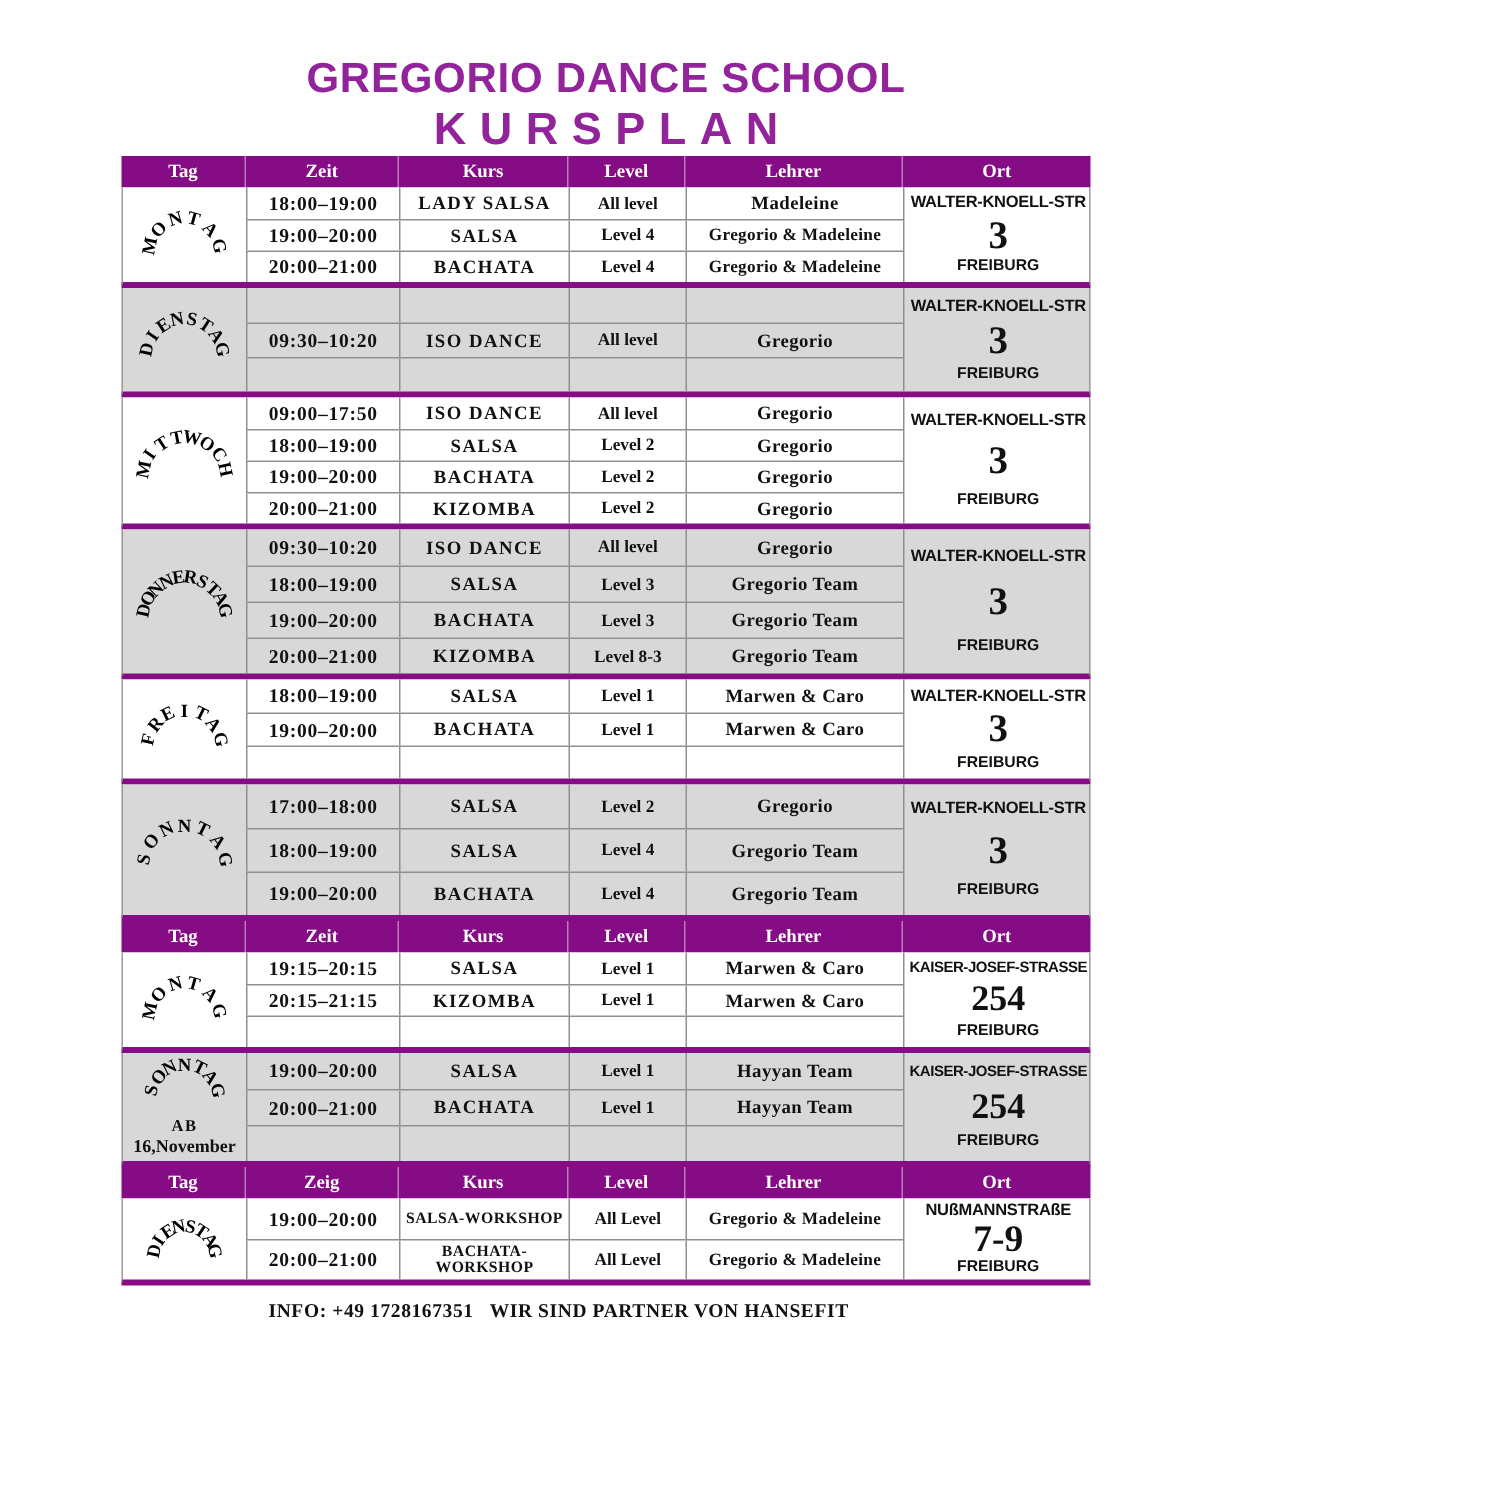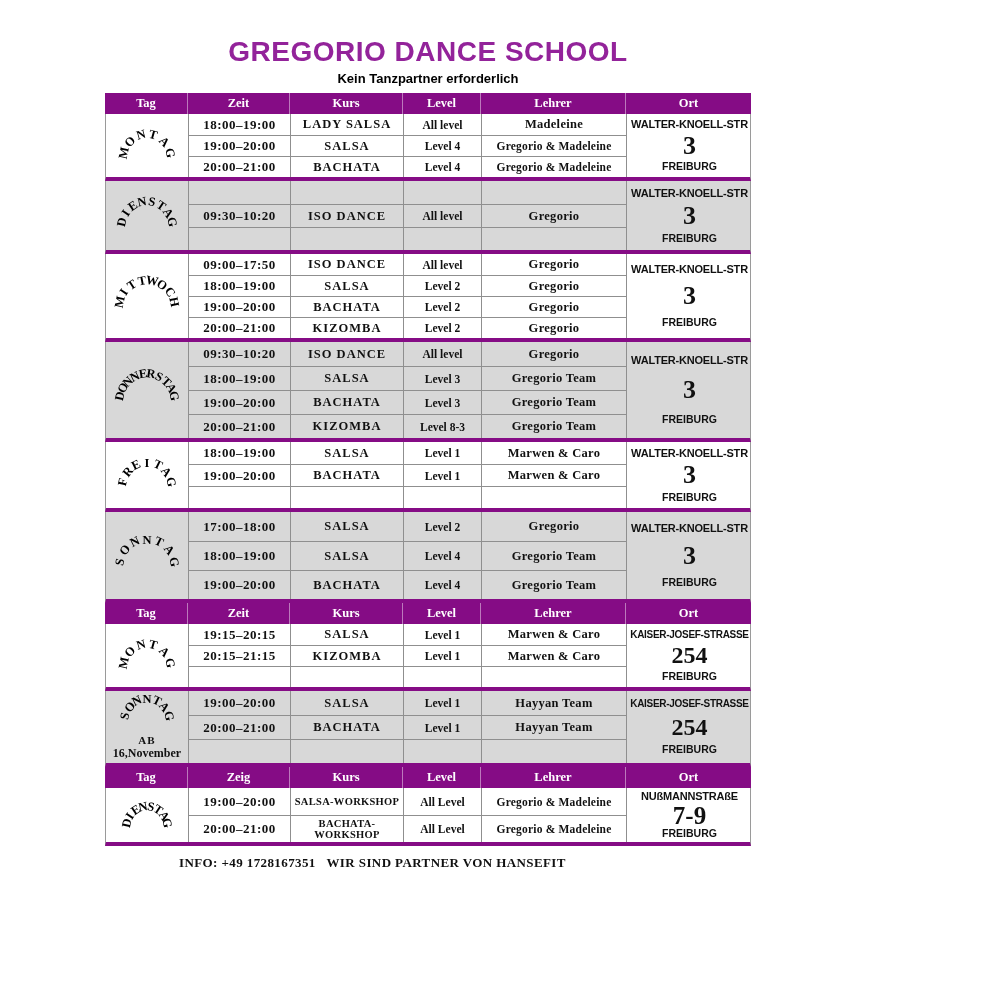--- a/index.html
+++ b/index.html
@@ -8,21 +8,21 @@
     --gray:#d8d8d8;
     --line:#8f8f8f;
   }
   *{box-sizing:border-box;}
   html,body{margin:0;padding:0;}
   body{
     width:1000px;height:1000px;background:#fff;
     font-family:"Liberation Serif","DejaVu Serif",serif;color:#111;
     overflow:hidden;
   }
-  .content{width:646px;margin-left:105px;}
+  .content{width:646px;margin-left:81px;}
   .page-title{
     font-family:"Liberation Sans","DejaVu Sans",sans-serif;
     font-weight:bold;font-size:28px;color:var(--title);
     text-align:center;margin:36px 0 0;letter-spacing:.5px;
   }
   .page-subtitle{
     font-family:"Liberation Sans","DejaVu Sans",sans-serif;
     font-weight:bold;font-size:30px;color:var(--title);
     text-align:center;margin:2px 0 0;letter-spacing:9px;padding-left:9px;
   }
@@ -98,21 +98,21 @@
   .footer-info{
     margin:9px 0 0 179px;font-weight:bold;font-size:13px;
     letter-spacing:.4px;white-space:pre;
   }
 </style>
 </head>
 <body>
 
 <div class="content">
   <div class="page-title">GREGORIO DANCE SCHOOL</div>
-  <div class="page-note">Kein Tanzpartner erforderlich</div>
+  <div class="page-subtitle">KURSPLAN</div>
   <div id="sections">
       <div class="kt">
         <div class="kt-head">
           <div class="kt-h">Tag</div>
           <div class="kt-h">Zeit</div>
           <div class="kt-h">Kurs</div>
           <div class="kt-h">Level</div>
           <div class="kt-h">Lehrer</div>
           <div class="kt-h">Ort</div>
         </div>

